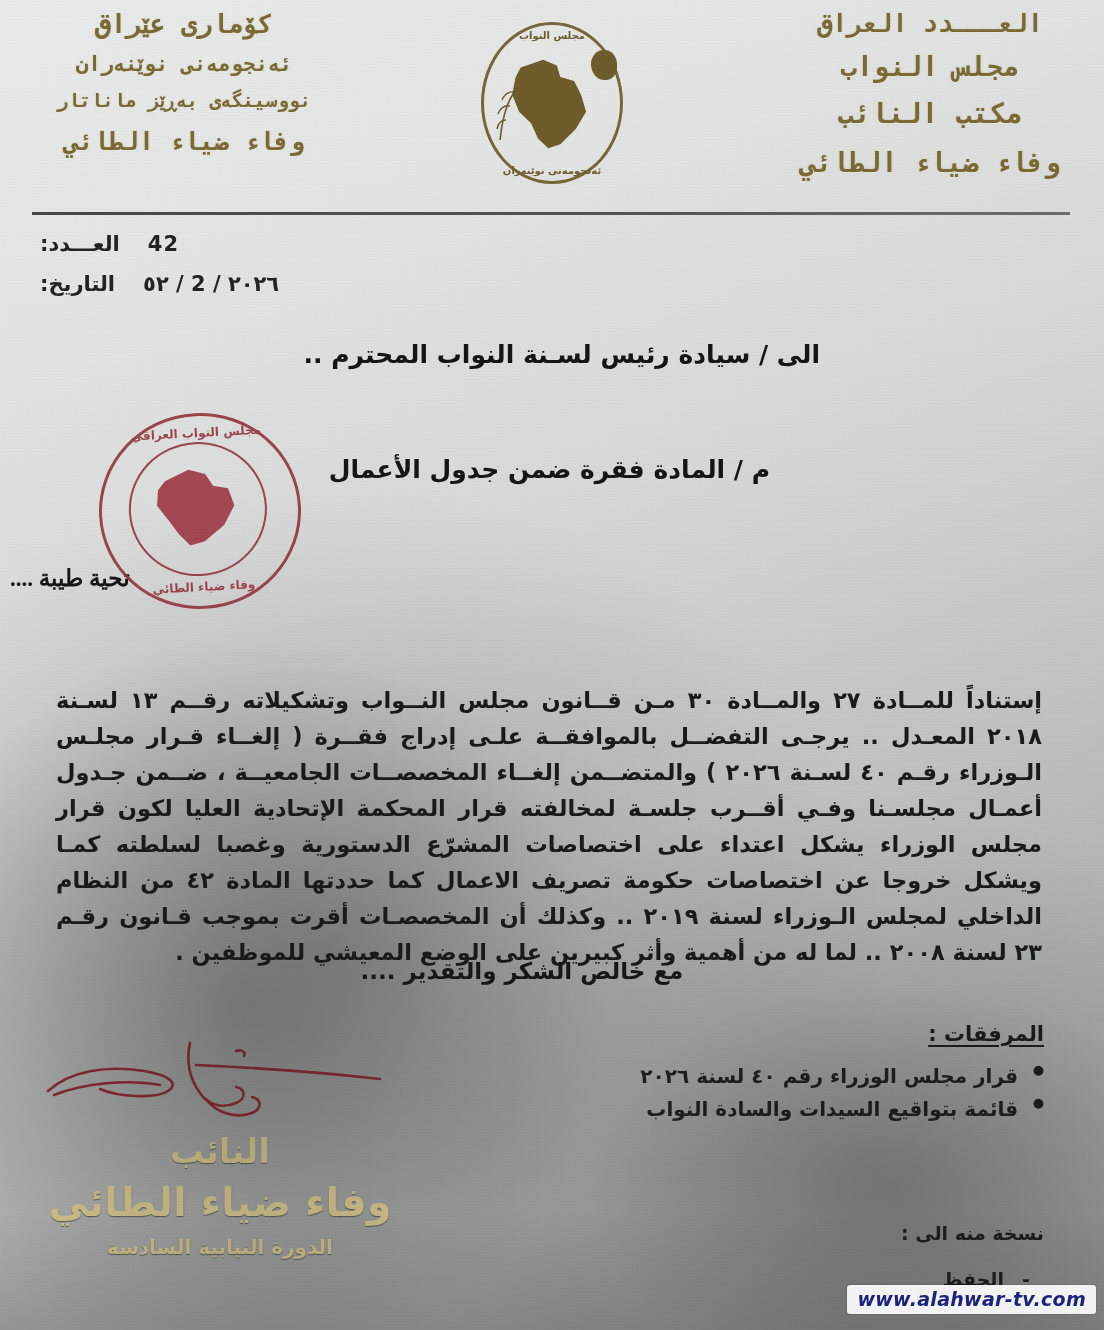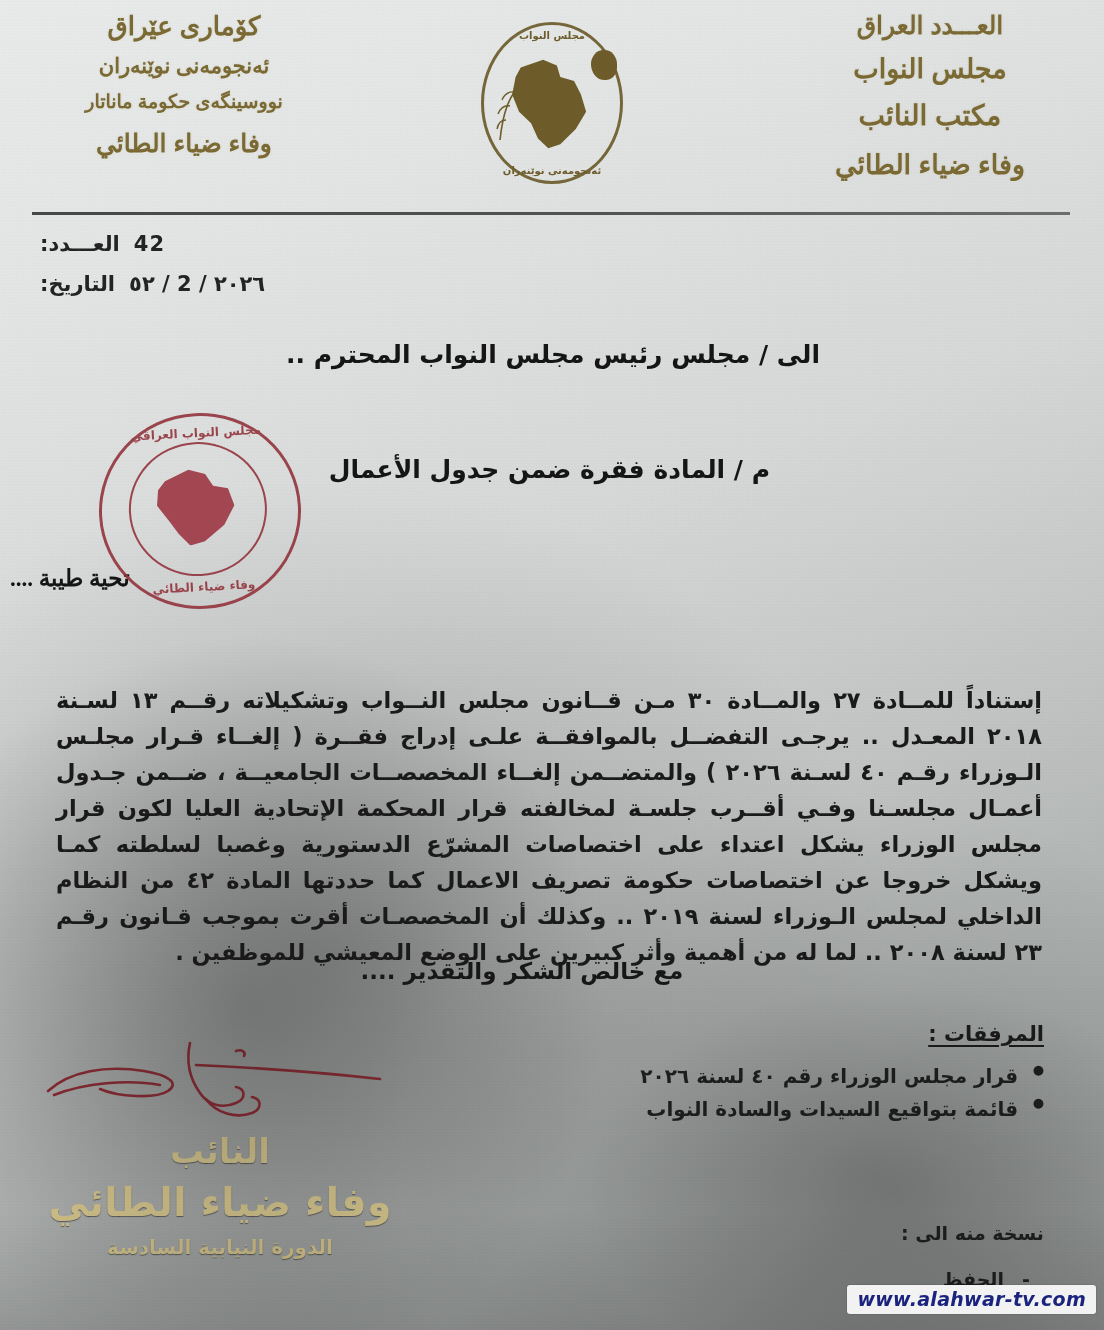--- a/index.html
+++ b/index.html
@@ -42,21 +42,21 @@
     top: 8px;
     width: 300px;
     text-align: center;
     color: #7b6a33;
     line-height: 1.42;
   }
   .lh-col.right { right: 24px; }
   .lh-col.left  { left: 34px; }
   .lh-col span {
     display: block;
-    font-family: Liberation Sans, sans-serif;
+    font-family: Liberation Mono, monospace;
     font-weight: 700;
     text-shadow: 0 1px 0 rgba(255,255,255,.35), 0 0 2px rgba(120,100,50,.25);
   }
   .lh-col .l1 { font-size: 25px; letter-spacing: .5px; }
   .lh-col .l2 { font-size: 27px; margin-top: 6px; }
   .lh-col .l3 { font-size: 28px; margin-top: 8px; }
   .lh-col .l4 { font-size: 27px; margin-top: 10px; }
   .lh-col.left .l1 { font-size: 26px; }
   .lh-col.left .l2 { font-size: 21px; }
   .lh-col.left .l3 { font-size: 19px; }
@@ -112,22 +112,22 @@
   .refblock {
     position: absolute;
     top: 232px; left: 40px;
     width: 290px;
     font-size: 21px;
     font-weight: 700;
     color: #232323;
     text-align: right;
     direction: rtl;
   }
-  .refblock .row { display: flex; flex-direction: row-reverse; justify-content: flex-start; gap: 14px; }
-  .refblock .row.date { margin-top: 16px; gap: 14px; }
+  .refblock .row { display: flex; flex-direction: row-reverse; justify-content: flex-start; gap: 28px; }
+  .refblock .row.date { margin-top: 16px; }
   .refblock .lbl { white-space: nowrap; }
   .refblock .val { letter-spacing: 1px; }
 
   
   .to-line {
     position: absolute;
     top: 340px; right: 284px;
     font-size: 25px; font-weight: 700; color: #151515;
     white-space: nowrap;
   }
@@ -314,21 +314,21 @@
     <div class="lh-col right">
       <span class="l1">العـــدد العراق</span>
       <span class="l2">مجلس النواب</span>
       <span class="l3">مكتب النائب</span>
       <span class="l4">وفاء ضياء الطائي</span>
     </div>
 
     <div class="lh-col left">
       <span class="l1">كۆماری عێراق</span>
       <span class="l2">ئەنجومەنی نوێنەران</span>
-      <span class="l3">نووسینگەی حكومة ماناتار</span>
+      <span class="l3">نووسینگەی بەڕێز ماناتار</span>
       <span class="l4">وفاء ضياء الطائي</span>
     </div>
 
     <div class="emblem">
       <div class="ring"></div>
       <div class="top-text">مجلس النواب</div>
       <div class="iraq"></div>
       <div class="blob"></div>
       <svg class="palm" viewBox="0 0 30 62">
         <path d="M26 2 C14 14 8 30 5 58" stroke="#6d5c2b" stroke-width="1.6" fill="none"></path>
@@ -346,21 +346,21 @@
     <div class="row">
       <span class="lbl">العـــدد:</span>
       <span class="val">42</span>
     </div>
     <div class="row date">
       <span class="lbl">التاريخ:</span>
       <span class="val">٢٠٢٦ / 2 / ٥٢</span>
     </div>
   </div>
 
-  <div class="to-line">الى / مجلس رئيس مجلس النواب المحترم ..</div>
+  <div class="to-line">الى / سيادة رئيس لسـنة النواب المحترم ..</div>
   <div class="subject-line">م / المادة فقرة ضمن جدول الأعمال</div>
   <div class="greeting-line">
     <span class="inner">تحية طيبة ....</span>
   </div>
 
   <div class="stamp">
     <div class="txt-top">مجلس النواب العراقي</div>
     <div class="inner-ring"></div>
     <div class="map"></div>
     <div class="txt-bot">وفاء ضياء الطائي</div>

